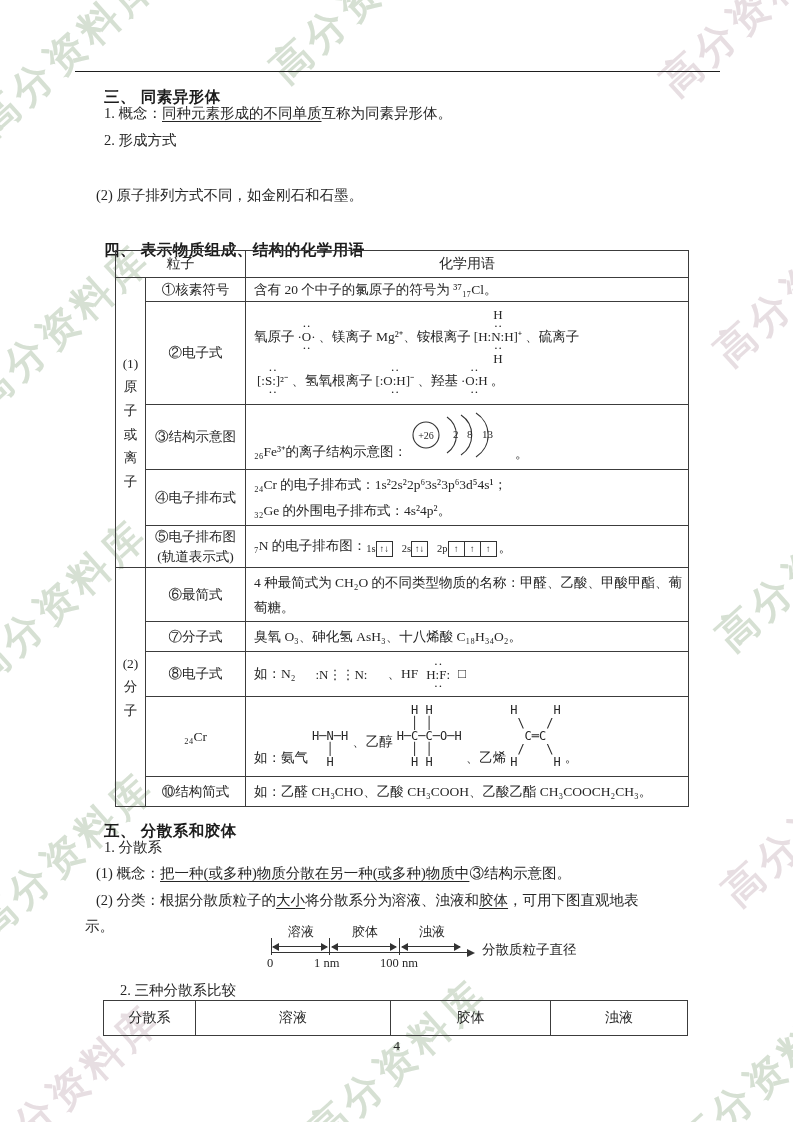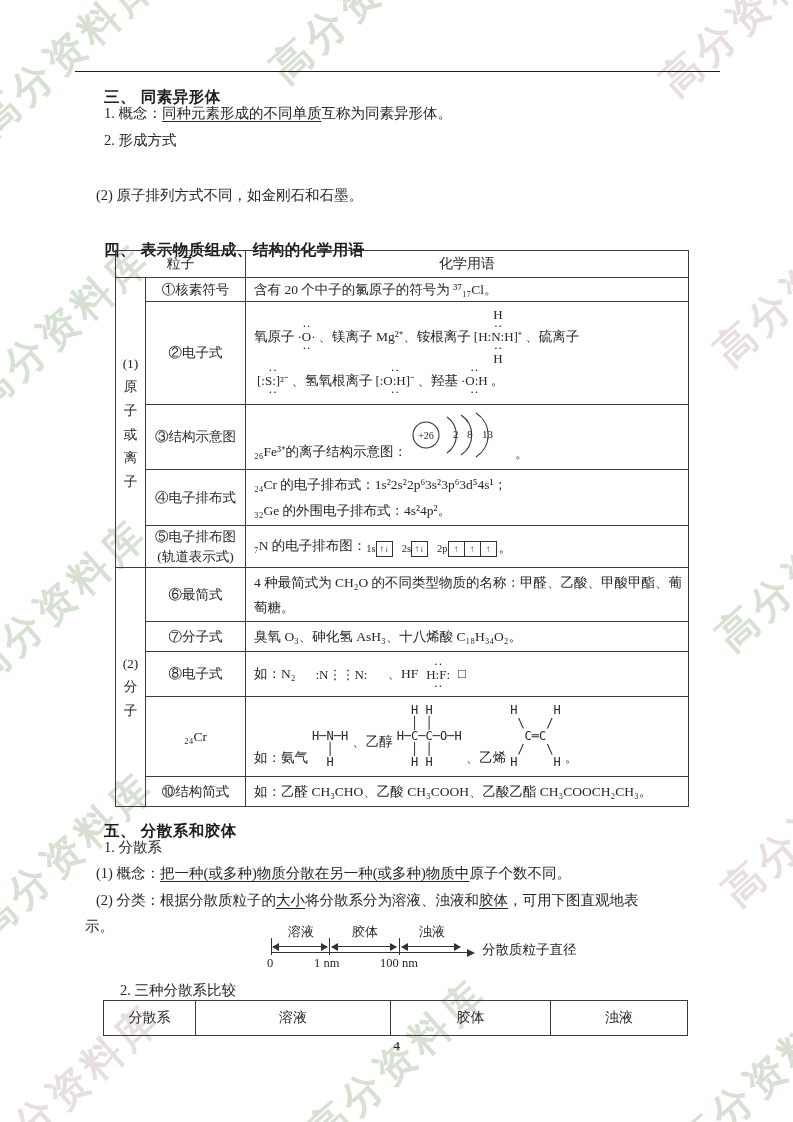--- a/index.html
+++ b/index.html
@@ -256,21 +256,21 @@
     <tr style="height:30px">
       <td class="lcell">⑩结构简式</td>
       <td class="ccell">如：乙醛 CH₃CHO、乙酸 CH₃COOH、乙酸乙酯 CH₃COOCH₂CH₃。</td>
     </tr>
   </tbody>
     </table>
 
   <div class="abs h1" style="left:104px; top:812px;">五、 分散系和胶体</div>
   <div class="abs body-line" style="left:104px; top:838px;">1. 分散系</div>
   <div class="abs body-line" style="left:96px; top:864px;">
-    <span>(1) 概念：</span><span class="u">把一种(或多种)物质分散在另一种(或多种)物质中</span><span>原子个数不同。</span>
+    <span>(1) 概念：</span><span class="u">把一种(或多种)物质分散在另一种(或多种)物质中</span><span>③结构示意图。</span>
   </div>
   <div class="abs body-line" style="left:96px; top:891px;">
     <span>(2) 分类：根据分散质粒子的</span><span class="u">大小</span><span>将分散系分为溶液、浊液和</span><span class="u">胶体</span><span>，可用下图直观地表</span>
   </div>
   <div class="abs body-line" style="left:85px; top:917px;">示。</div>
 
   <div class="abs" style="left:270px; top:926px; width:420px; height:48px;">
     <span class="seg-label" style="left:2px;  width:58px;">溶液</span>
     <span class="seg-label" style="left:60px; width:70px;">胶体</span>
     <span class="seg-label" style="left:131px; width:62px;">浊液</span>

